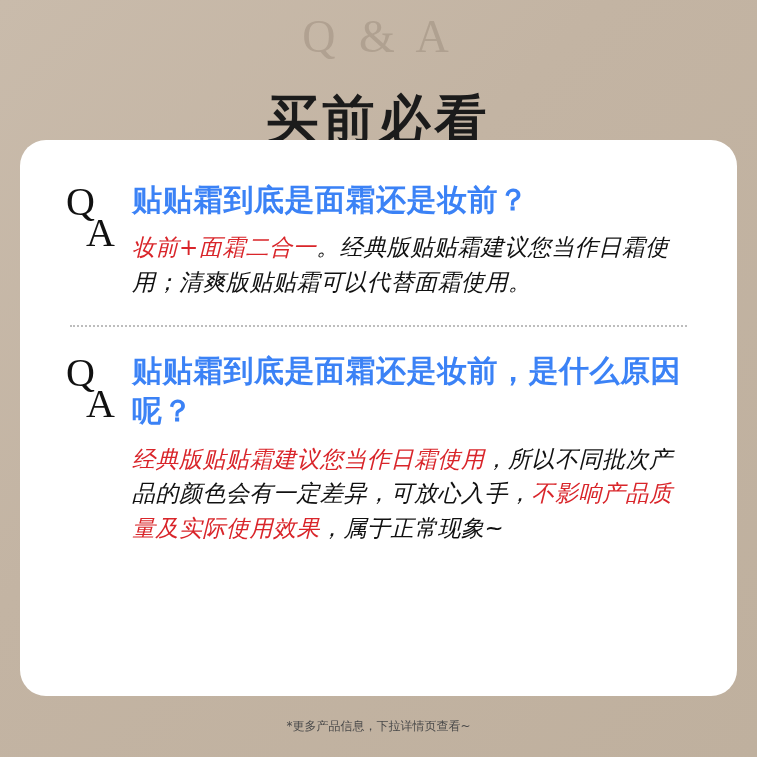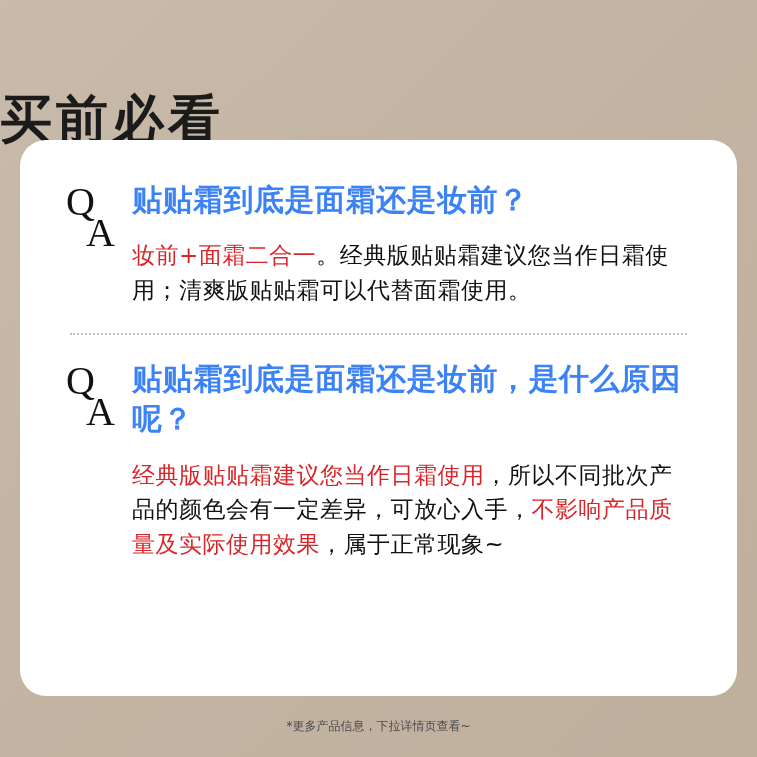--- a/index.html
+++ b/index.html
@@ -32,20 +32,21 @@
     letter-spacing: 6px;
     color: rgba(150, 135, 120, 0.45);
     user-select: none;
     pointer-events: none;
   }
   .title {
     position: absolute;
     top: 50px;
     left: 0;
     right: 0;
+    text-align: center;
     font-size: 52px;
     font-weight: bold;
     color: #1b1b1b;
     letter-spacing: 4px;
     font-family: "DejaVu Sans", "Liberation Sans", sans-serif;
   }
   .card {
     position: absolute;
     left: 20px;
     top: 140px;
@@ -91,23 +92,24 @@
     font-weight: bold;
     color: #3b82f6;
     line-height: 1.34;
     letter-spacing: 0.5px;
     font-family: "DejaVu Sans", "Liberation Sans", sans-serif;
   }
   .a-text {
     font-size: 23px;
     color: #111;
     line-height: 1.5;
-    margin-top: 18px;
+    margin-top: 10px;
     letter-spacing: 0.5px;
     font-family: "DejaVu Sans", "Liberation Sans", sans-serif;
+    font-style: italic;
   }
   .hl {
     color: #d9252a;
   }
   .divider {
     margin: 26px 6px 24px 6px;
     border-top: 2px dotted #bdbdbd;
     height: 0;
   }
   .footnote {
@@ -119,20 +121,21 @@
     font-size: 12px;
     color: #4a4a4a;
     font-family: "DejaVu Sans", "Liberation Sans", sans-serif;
   }
 </style>
 </head>
 <body>
 
 <div class="page">
 
+  <div class="watermark">Q &amp; A</div>
 
   <h1 class="title">买前必看</h1>
 
   <div class="card">
 
     <div class="qa-block">
       <div class="qa-mark">
         <span class="q">Q</span>
         <span class="a">A</span>
       </div>

